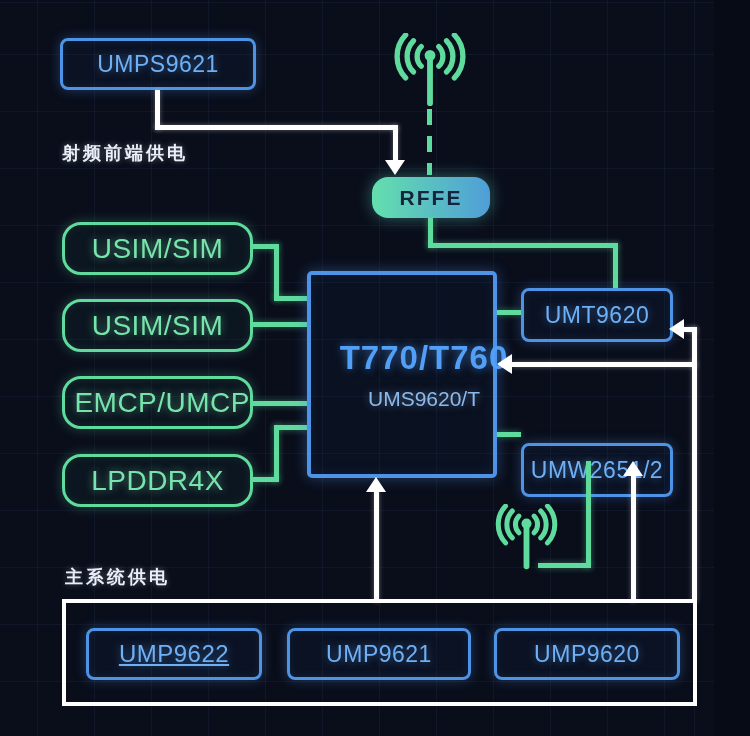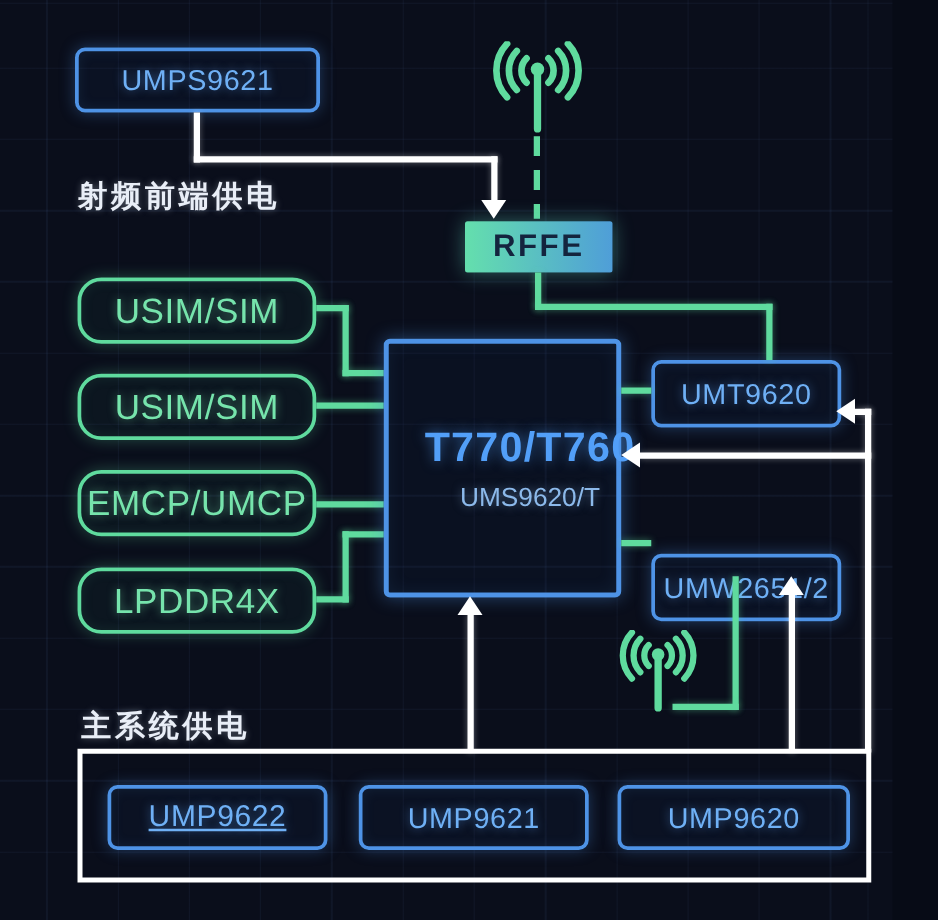--- a/index.html
+++ b/index.html
@@ -30,26 +30,26 @@
   .soc{
     left:307px;top:271px;width:190px;height:207px;
     border:4px solid #4e93e6;border-radius:5px;
     background:rgba(20,40,85,0.12);
     box-shadow:0 0 14px rgba(74,144,226,0.40), inset 0 0 14px rgba(74,144,226,0.10);
     flex-direction:column;gap:10px;padding-left:44px;
   }
   .soc-title{font-size:33px;font-weight:bold;color:#529ff8;text-shadow:0 0 10px rgba(82,159,248,0.6);letter-spacing:1px;}
   .soc-sub{font-size:21px;color:#8cb9ea;text-shadow:0 0 8px rgba(140,185,234,0.5);}
   .rffe{
-    left:372px;top:177px;width:118px;height:41px;border-radius:2px;
+    left:372px;top:177px;width:118px;height:41px;border-radius:16px;
     background:linear-gradient(90deg,#64dfad,#4f9ed8);
-    color:#14243e;font-size:25px;font-weight:600;letter-spacing:2px;
+    color:#14243e;font-size:21px;font-weight:600;letter-spacing:2px;
     box-shadow:0 0 16px rgba(90,205,185,0.45);
   }
-  .cn-label{position:absolute;color:#e9eef7;font-size:24px;font-weight:600;letter-spacing:3px;text-shadow:0 0 6px rgba(230,240,255,0.35);}
+  .cn-label{position:absolute;color:#e9eef7;font-size:18px;font-weight:600;letter-spacing:3px;text-shadow:0 0 6px rgba(230,240,255,0.35);}
   .gline{position:absolute;background:#5fdb9e;box-shadow:0 0 6px rgba(95,219,158,0.45);}
   .wline{position:absolute;background:#ffffff;box-shadow:0 0 5px rgba(255,255,255,0.35);}
   .gdash{
     position:absolute;width:5px;
     background:repeating-linear-gradient(180deg,#5fdb9e 0 16px,transparent 16px 27px);
   }
   .arrow{position:absolute;width:0;height:0;}
   .arr-down{border-left:10px solid transparent;border-right:10px solid transparent;border-top:15px solid #fff;}
   .arr-up{border-left:10px solid transparent;border-right:10px solid transparent;border-bottom:15px solid #fff;}
   .arr-left{border-top:10px solid transparent;border-bottom:10px solid transparent;border-right:15px solid #fff;}
@@ -95,21 +95,21 @@
   <div class="wline" style="left:155px;top:125px;width:243px;height:5px;"></div>
   <div class="wline" style="left:393px;top:125px;width:5px;height:36px;"></div>
   <div class="arrow arr-down" style="left:385px;top:160px;"></div>
 
   <div class="node green-box" style="left:62px;top:222px;width:191px;height:53px;">
     <span>USIM/SIM</span>
   </div>
   <div class="node green-box" style="left:62px;top:299px;width:191px;height:53px;">
     <span>USIM/SIM</span>
   </div>
-  <div class="node green-box" style="left:62px;top:376px;width:191px;height:53px;">
+  <div class="node green-box" style="left:62px;top:376px;width:191px;height:53px;justify-content:flex-end;">
     <span>EMCP/UMCP</span>
   </div>
   <div class="node green-box" style="left:62px;top:454px;width:191px;height:53px;">
     <span>LPDDR4X</span>
   </div>
 
   <div class="gline" style="left:253px;top:244px;width:26px;height:5px;"></div>
   <div class="gline" style="left:274px;top:244px;width:5px;height:57px;"></div>
   <div class="gline" style="left:274px;top:296px;width:33px;height:5px;"></div>
   <div class="gline" style="left:253px;top:322px;width:54px;height:5px;"></div>

